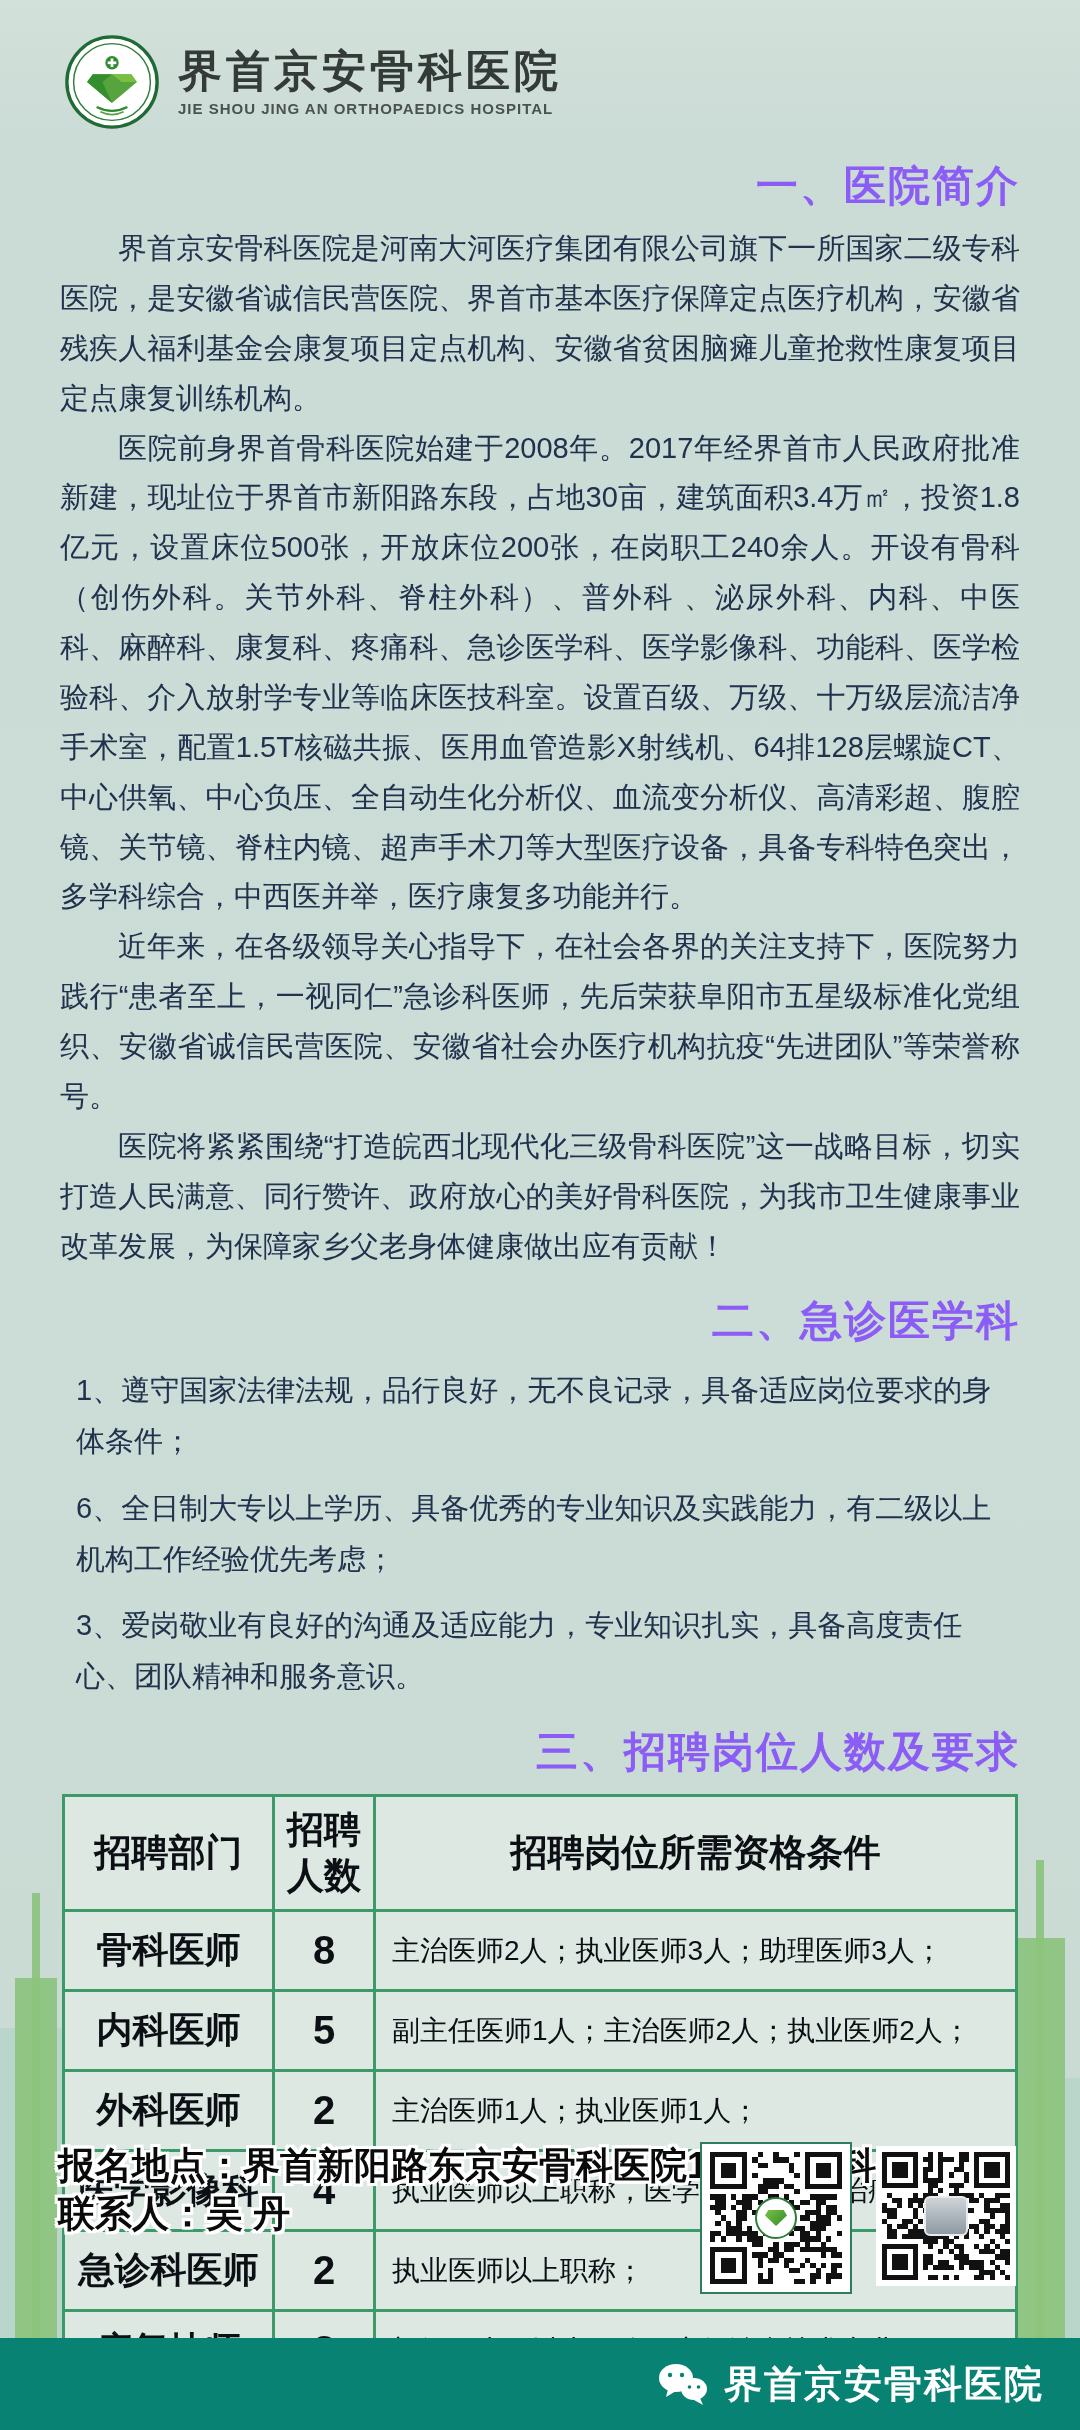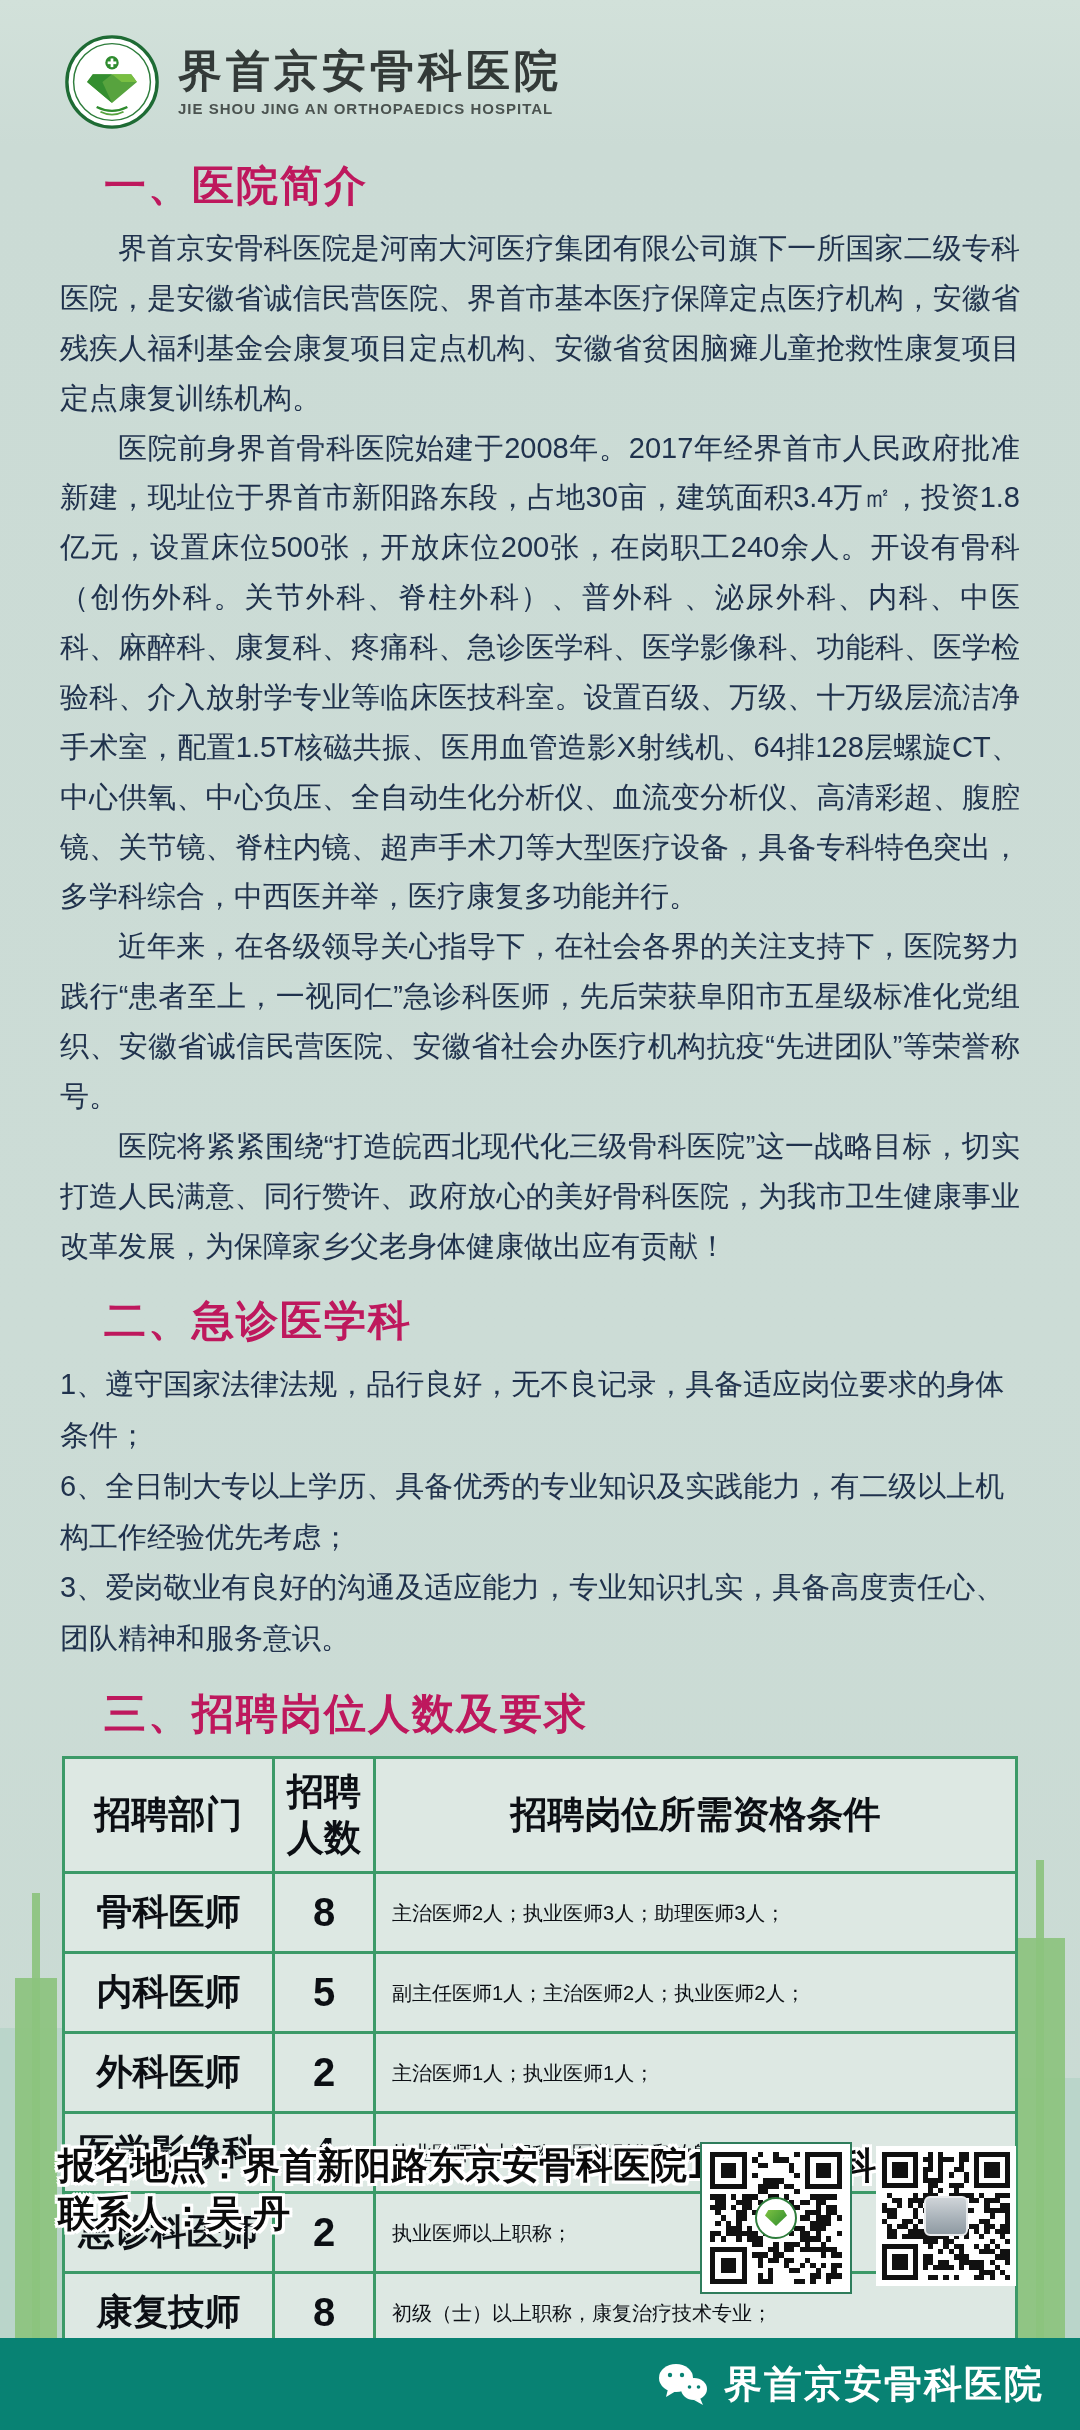--- a/index.html
+++ b/index.html
@@ -19,30 +19,30 @@
     position:relative;z-index:1;margin:18px 30px 0 30px;text-align:center;
     font-size:84px;font-weight:900;letter-spacing:-1px;color:#17866d;
     text-shadow:
       -5px -5px 0 #fff,5px -5px 0 #fff,-5px 5px 0 #fff,5px 5px 0 #fff,
       -6px 0 0 #fff,6px 0 0 #fff,0 -6px 0 #fff,0 6px 0 #fff,
       9px 10px 5px rgba(96,112,106,.55);
     white-space:nowrap;
   }
   
   .content{position:relative;z-index:1;padding:6px 60px 0 60px;color:#20324d;}
-  .sec-head{font-size:42px;font-weight:800;color:#be185d;margin:22px 0 10px 44px;letter-spacing:2px;}
+  .sec-head{font-size:42px;font-weight:800;color:#8b5cf6;margin:22px 0 10px 44px;letter-spacing:2px;text-align:right;}
   .para{font-size:29px;line-height:1.72;text-align:justify;text-indent:2em;margin:0;}
-  .list-line{font-size:29px;line-height:1.75;margin:0;}
+  .list-line{font-size:29px;line-height:1.75;margin:16px;}
   
   table.jobs{border-collapse:collapse;width:956px;margin:14px auto 0 auto;background:#dde8e3;}
   table.jobs td,table.jobs th{border:3px solid #3c9a68;color:#0c0f14;}
   th.c1,th.c2,th.c3{font-size:37px;font-weight:800;padding:10px 6px;line-height:1.25;}
   td.c1{font-size:36px;font-weight:800;text-align:center;width:205px;}
   td.c2{font-size:40px;font-weight:800;text-align:center;width:96px;}
-  td.c3{font-size:20px;font-weight:500;padding:8px 16px;line-height:1.4;}
+  td.c3{font-size:28px;font-weight:500;padding:8px 16px;line-height:1.4;}
   table.jobs tr{height:80px;}
   table.jobs tr.head{height:96px;}
   
   .skyline{position:absolute;left:0;right:0;bottom:92px;height:478px;z-index:0;overflow:hidden;}
   .skyline .b{position:absolute;bottom:0;}
   
   .contact{position:absolute;left:58px;top:2142px;z-index:2;}
   .contact div{
     font-size:37px;font-weight:800;color:#0a0a0a;line-height:48px;white-space:nowrap;
     text-shadow:-3px -3px 0 #fff,3px -3px 0 #fff,-3px 3px 0 #fff,3px 3px 0 #fff,0 3px 0 #fff,0 -3px 0 #fff,3px 0 0 #fff,-3px 0 0 #fff;

